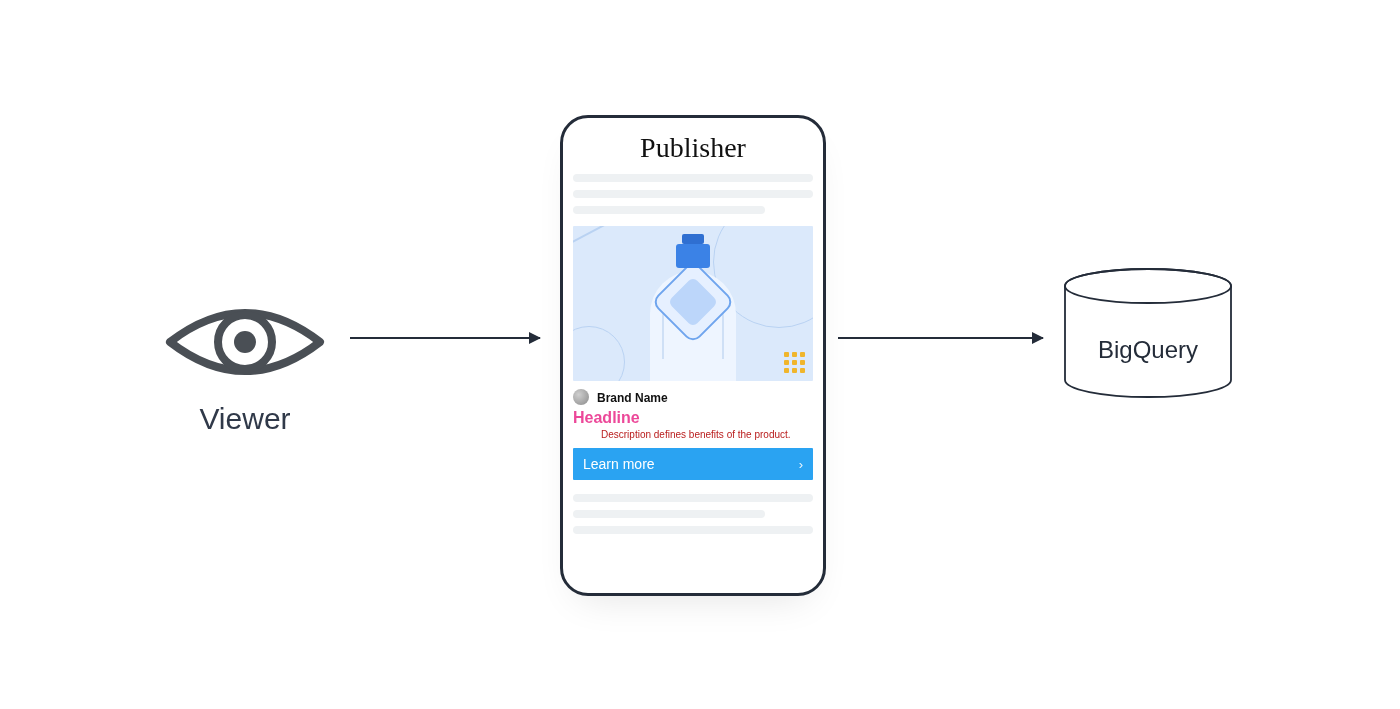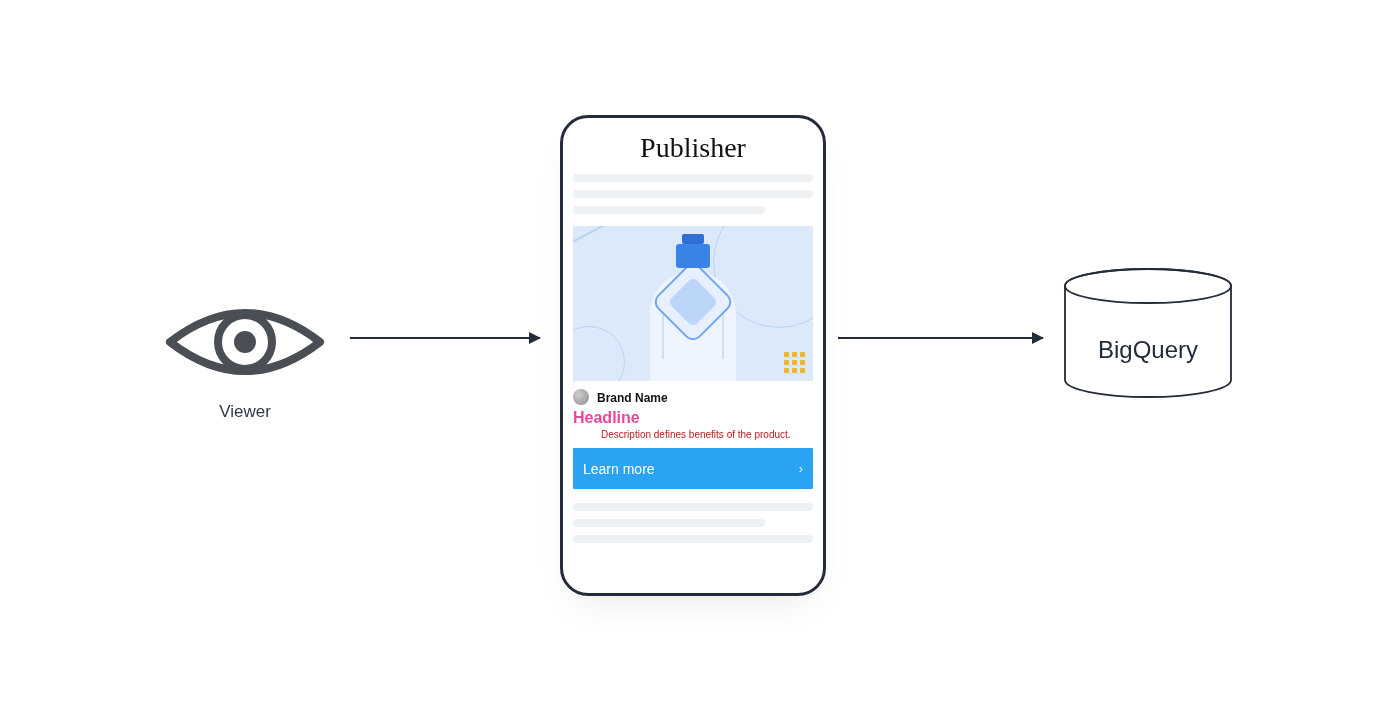--- a/index.html
+++ b/index.html
@@ -1,20 +1,20 @@
 <!DOCTYPE html>
 <html><head>
 <meta charset="utf-8">
 <style>
   html,body{margin:0;padding:0;width:1400px;height:709px;background:#ffffff;font-family:"Helvetica Neue",Arial,sans-serif;color:#242c39;}
   .canvas{position:relative;width:1400px;height:709px;}
 
   
   .viewer-group{position:absolute;left:160px;top:290px;width:170px;text-align:center;}
-  .viewer-label{position:absolute;left:160px;top:402px;width:170px;text-align:center;font-size:17px;color:#303949;font-weight:400;}
+  .viewer-label{position:absolute;left:160px;top:402px;width:170px;text-align:center;font-size:30px;color:#303949;font-weight:400;}
 
   
   .arrow{position:absolute;height:2px;background:#242c39;}
   .arrow::after{content:"";position:absolute;right:-1px;top:-5px;width:0;height:0;border-left:12px solid #242c39;border-top:6px solid transparent;border-bottom:6px solid transparent;}
 
   
   .phone{position:absolute;left:560px;top:115px;width:260px;height:475px;border:3px solid #242c39;border-radius:28px;background:#ffffff;box-shadow:0 18px 40px -18px rgba(0,0,0,.12);}
   .phone-inner{position:absolute;left:10px;right:10px;top:14px;bottom:14px;display:flex;flex-direction:column;}
   .pub-title{font-family:Georgia,'Times New Roman',serif;font-size:28px;text-align:center;color:#111;margin:0 0 10px 0;}
   .skel{height:8px;background:#eef1f3;border-radius:4px;margin-bottom:8px;}
@@ -34,21 +34,21 @@
   .bottle-cap{position:absolute;left:50%;top:18px;transform:translateX(-50%);width:34px;height:24px;background:#3b82e6;border-radius:3px;}
   .bottle-cap::before{content:"";position:absolute;left:50%;top:-10px;transform:translateX(-50%);width:22px;height:10px;background:#2f6fd1;border-radius:2px;}
   .dots9{position:absolute;right:8px;bottom:8px;display:grid;grid-template-columns:repeat(3,5px);grid-gap:3px;}
   .dots9 span{width:5px;height:5px;background:#f0b52b;border-radius:1px;}
 
   .brand-row{display:flex;align-items:flex-end;gap:8px;margin-top:8px;}
   .brand-av{width:16px;height:16px;border-radius:50%;background:radial-gradient(circle at 35% 35%,#cfcfcf,#8a8a8a);}
   .brand-name{font-size:12px;font-weight:700;color:#111;}
   .headline{font-size:16px;font-weight:700;color:#ec4899;margin-top:4px;}
   .desc{font-size:10px;color:#b91c1c;margin-top:2px;margin-left:28px;}
-  .cta{display:flex;align-items:center;justify-content:space-between;background:#2aa3f2;color:#fff;font-size:14px;height:41px;padding:0 10px;margin-top:8px;border-radius:1px;}
+  .cta{display:flex;align-items:center;justify-content:space-between;background:#2aa3f2;color:#fff;font-size:14px;height:32px;padding:0 10px;margin-top:8px;border-radius:1px;}
   .cta .chev{font-size:13px;opacity:.9;}
   .post-skel{margin-top:14px;}
 
   
   .db{position:absolute;left:1063px;top:268px;width:170px;height:130px;}
   .db-label{position:absolute;left:1063px;top:336px;width:170px;text-align:center;font-size:24px;color:#242c39;}
 </style>
 </head>
 <body>
 

